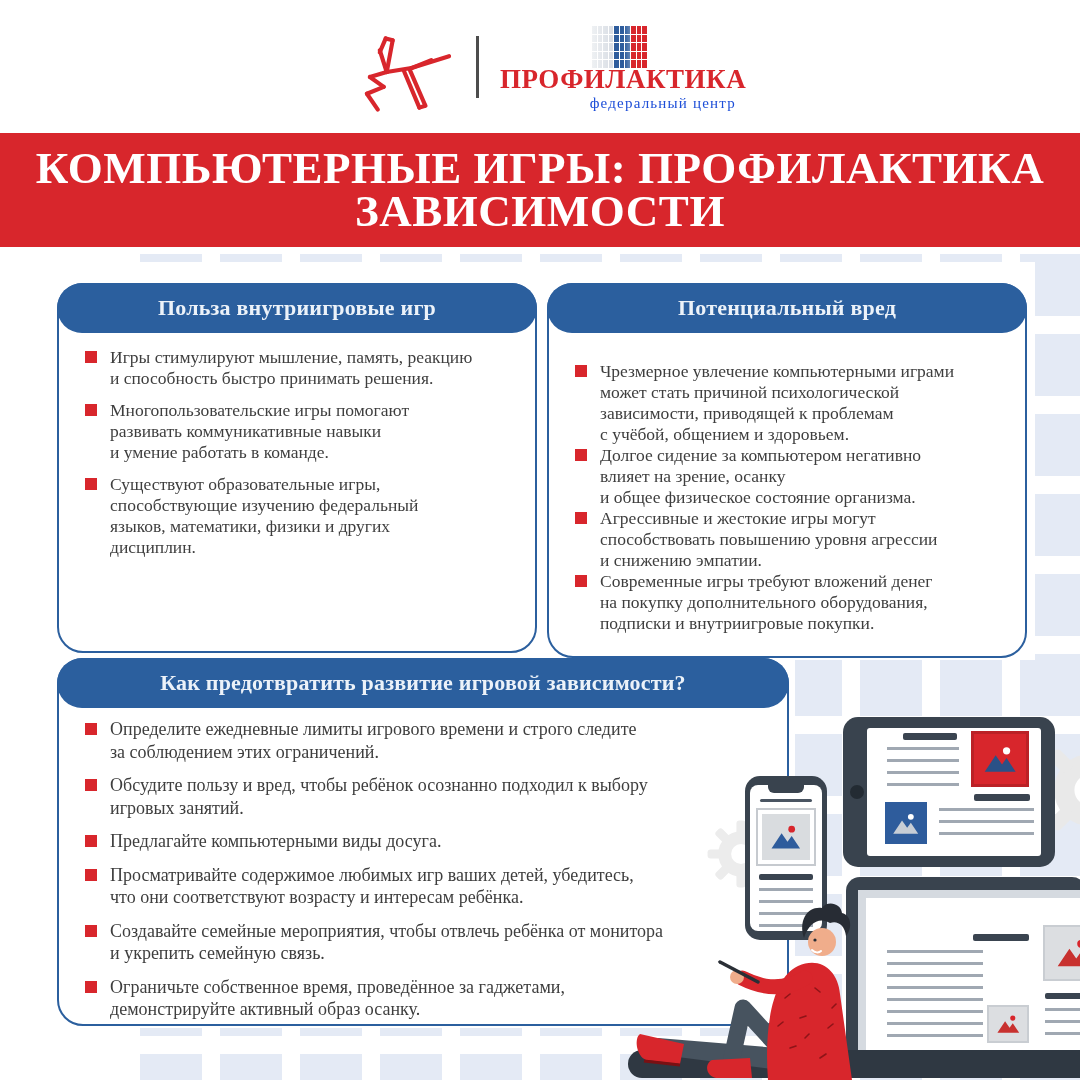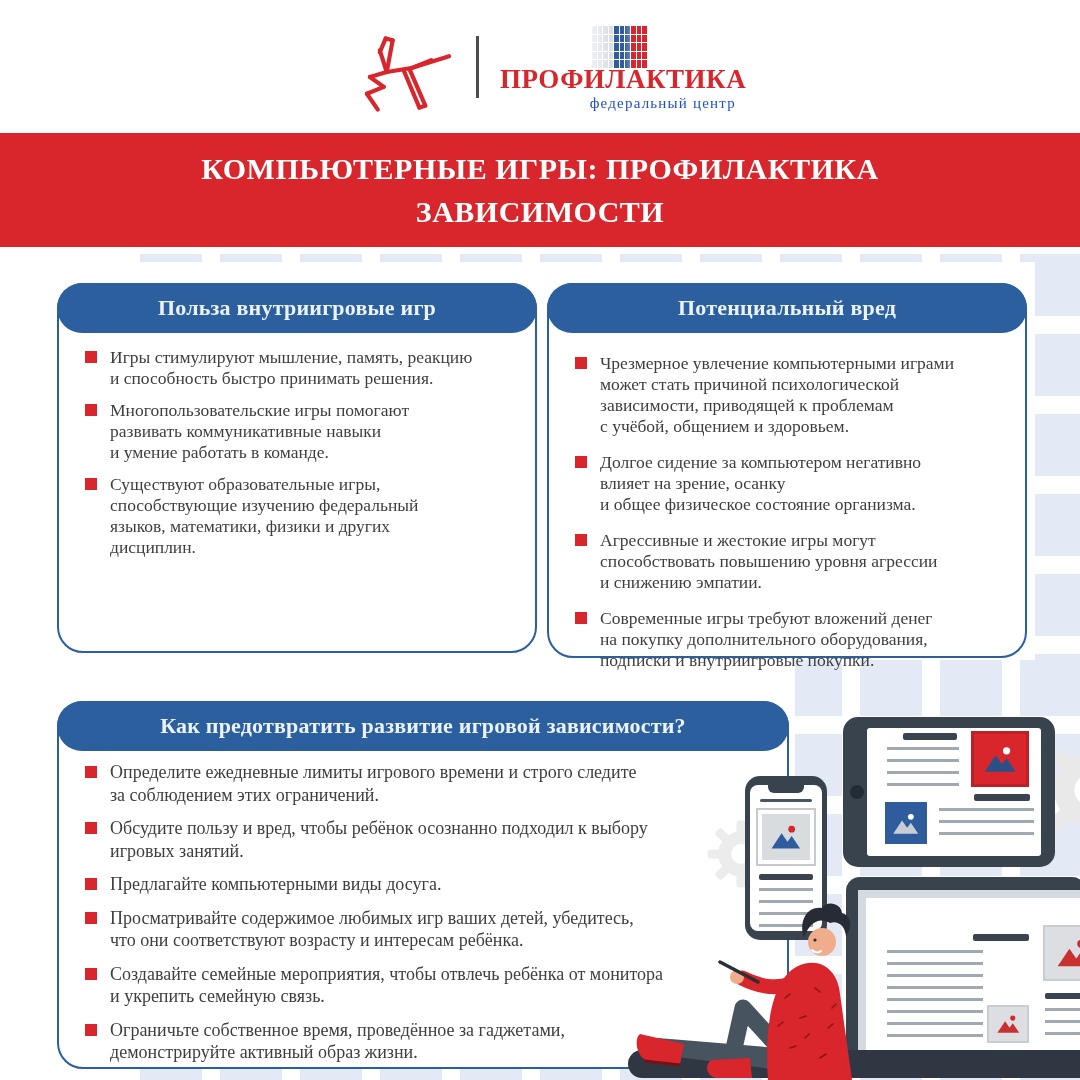--- a/index.html
+++ b/index.html
@@ -32,34 +32,34 @@
       repeating-linear-gradient(to right, transparent 0 4.6px, #fff 4.6px 5.6px);}
   .lg-red{width:30%;background-color:#D8262C;}
   .brand-name{position:absolute;left:500px;top:64px;width:236px;text-align:center;
       font-size:27px;font-weight:bold;color:#D8262C;letter-spacing:.5px;}
   .brand-tagline{position:absolute;left:500px;top:95px;width:236px;text-align:right;
       font-size:15px;color:#1d4ed8;letter-spacing:1.2px;}
 
   
   .banner{position:absolute;left:0;top:133px;width:1080px;height:114px;background:#D8262C;
       display:flex;align-items:center;justify-content:center;}
-  .banner-title{color:#fff;font-weight:bold;font-size:30px;line-height:43px;
+  .banner-title{color:#fff;font-weight:bold;font-size:45px;line-height:43px;
       letter-spacing:.5px;text-align:center;white-space:pre-line;}
 
   
   .card{position:absolute;background:#fff;border:2px solid #2B5F9E;border-radius:26px;}
   #card1{left:57px;top:283px;width:476px;height:366px;}
   #card2{left:547px;top:283px;width:476px;height:371px;}
-  #card3{left:57px;top:658px;width:728px;height:364px;margin-top:43px;}
+  #card3{left:57px;top:658px;width:728px;height:364px;}
   .card-head{position:absolute;top:-2px;left:-2px;right:-2px;height:50px;background:#2B5F9E;
       border-radius:26px;display:flex;align-items:center;justify-content:center;
       color:#ECF2F9;font-weight:bold;font-size:22px;letter-spacing:.2px;}
   .card-body{position:absolute;left:26px;right:12px;display:flex;flex-direction:column;}
   #card1 .card-body{top:62px;gap:11px;}
-  #card2 .card-body{top:68px;gap:15px;justify-content:flex-end;}
+  #card2 .card-body{top:76px;gap:0;justify-content:flex-end;}
   #card3 .card-body{top:58px;gap:11px;}
   .item{display:flex;align-items:flex-start;}
   .bullet{flex:none;width:12px;height:12px;background:#D8262C;margin:4px 13px 0 0;}
   #card3 .bullet{margin-top:5px;}
   .itxt{margin:0;font-size:17.5px;line-height:21px;color:#3E3E3E;white-space:pre-line;}
   #card3 .itxt{font-size:18px;line-height:22.5px;}
 
   
   .gear{position:absolute;}
   .tablet{position:absolute;left:843px;top:717px;width:212px;height:150px;background:#39434E;border-radius:15px;}
@@ -205,21 +205,21 @@
 что они соответствуют возрасту и интересам ребёнка.</p>
         </div>
       <div class="item">
           <span class="bullet"></span>
           <p class="itxt">Создавайте семейные мероприятия, чтобы отвлечь ребёнка от монитора
 и укрепить семейную связь.</p>
         </div>
       <div class="item">
           <span class="bullet"></span>
           <p class="itxt">Ограничьте собственное время, проведённое за гаджетами,
-демонстрируйте активный образ жизни.</p>
+демонстрируйте активный образ осанку.</p>
         </div>
     </div>
   </div>
 
   <svg class="gear" style="left:1030px;top:730px;width:120px;height:120px" viewBox="0 0 100 100">
     <g fill="#E9E9E9">
       <circle cx="50" cy="50" r="30"></circle>
       <rect x="44" y="6" width="12" height="20" rx="4"></rect>
         <rect x="44" y="74" width="12" height="20" rx="4"></rect>
       <rect x="6" y="44" width="20" height="12" rx="4"></rect>

